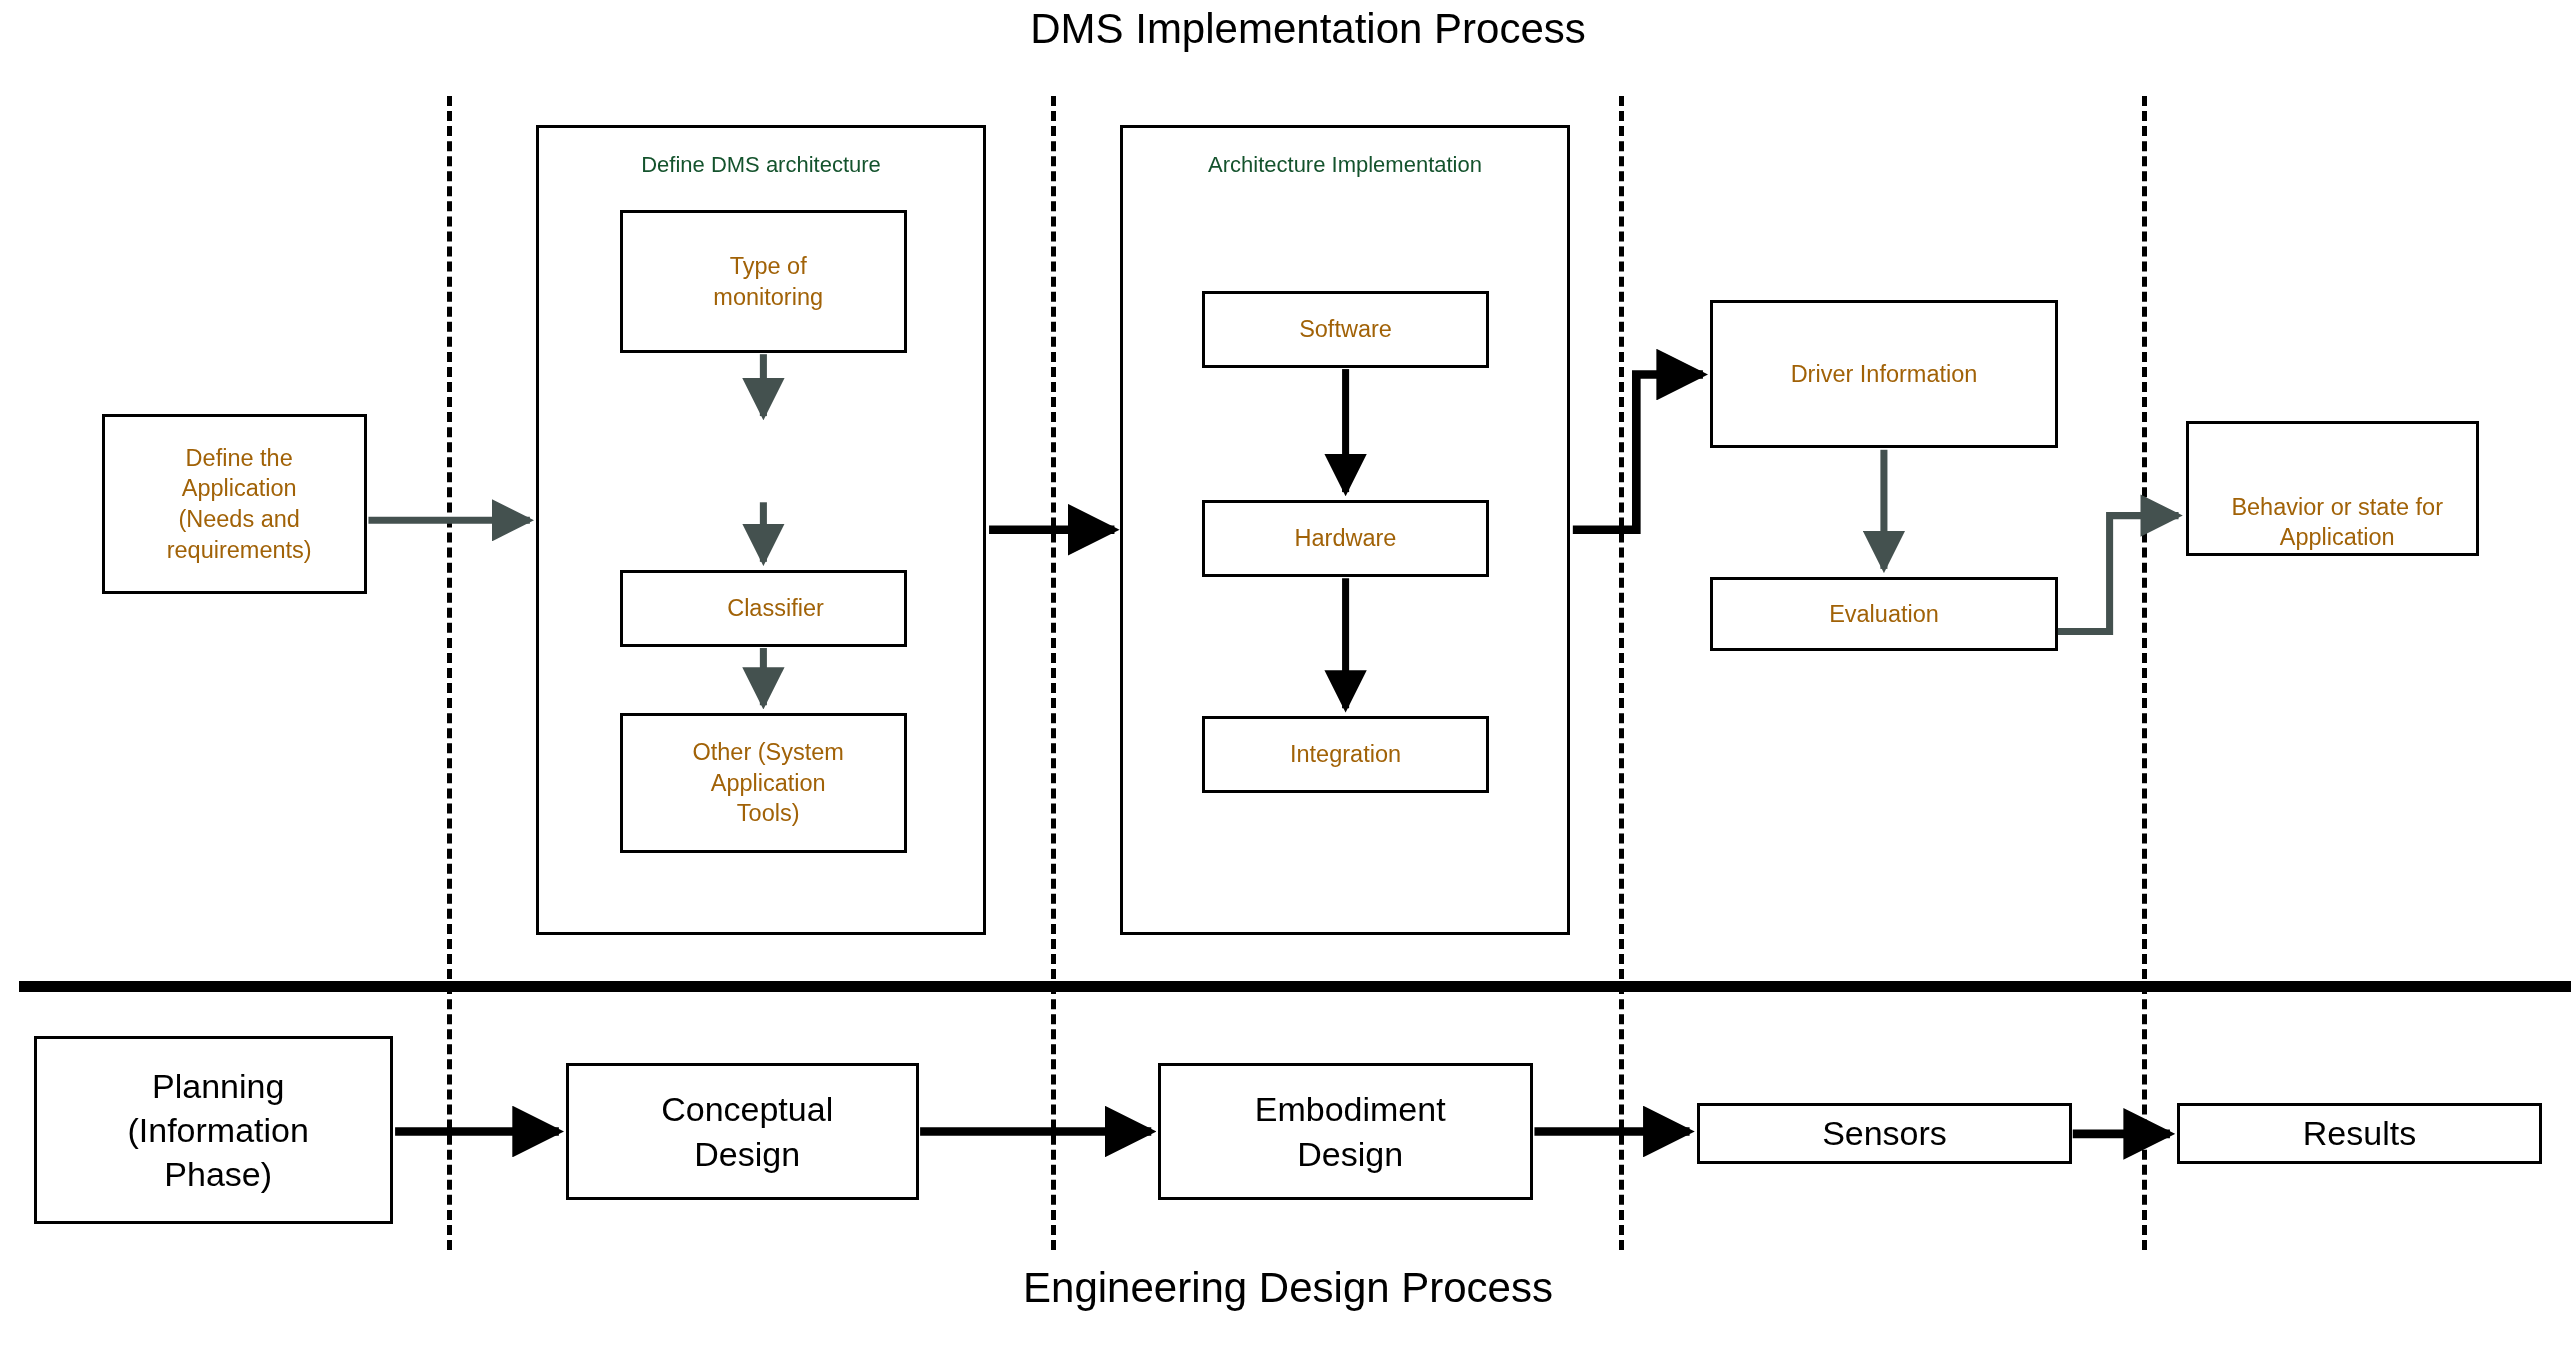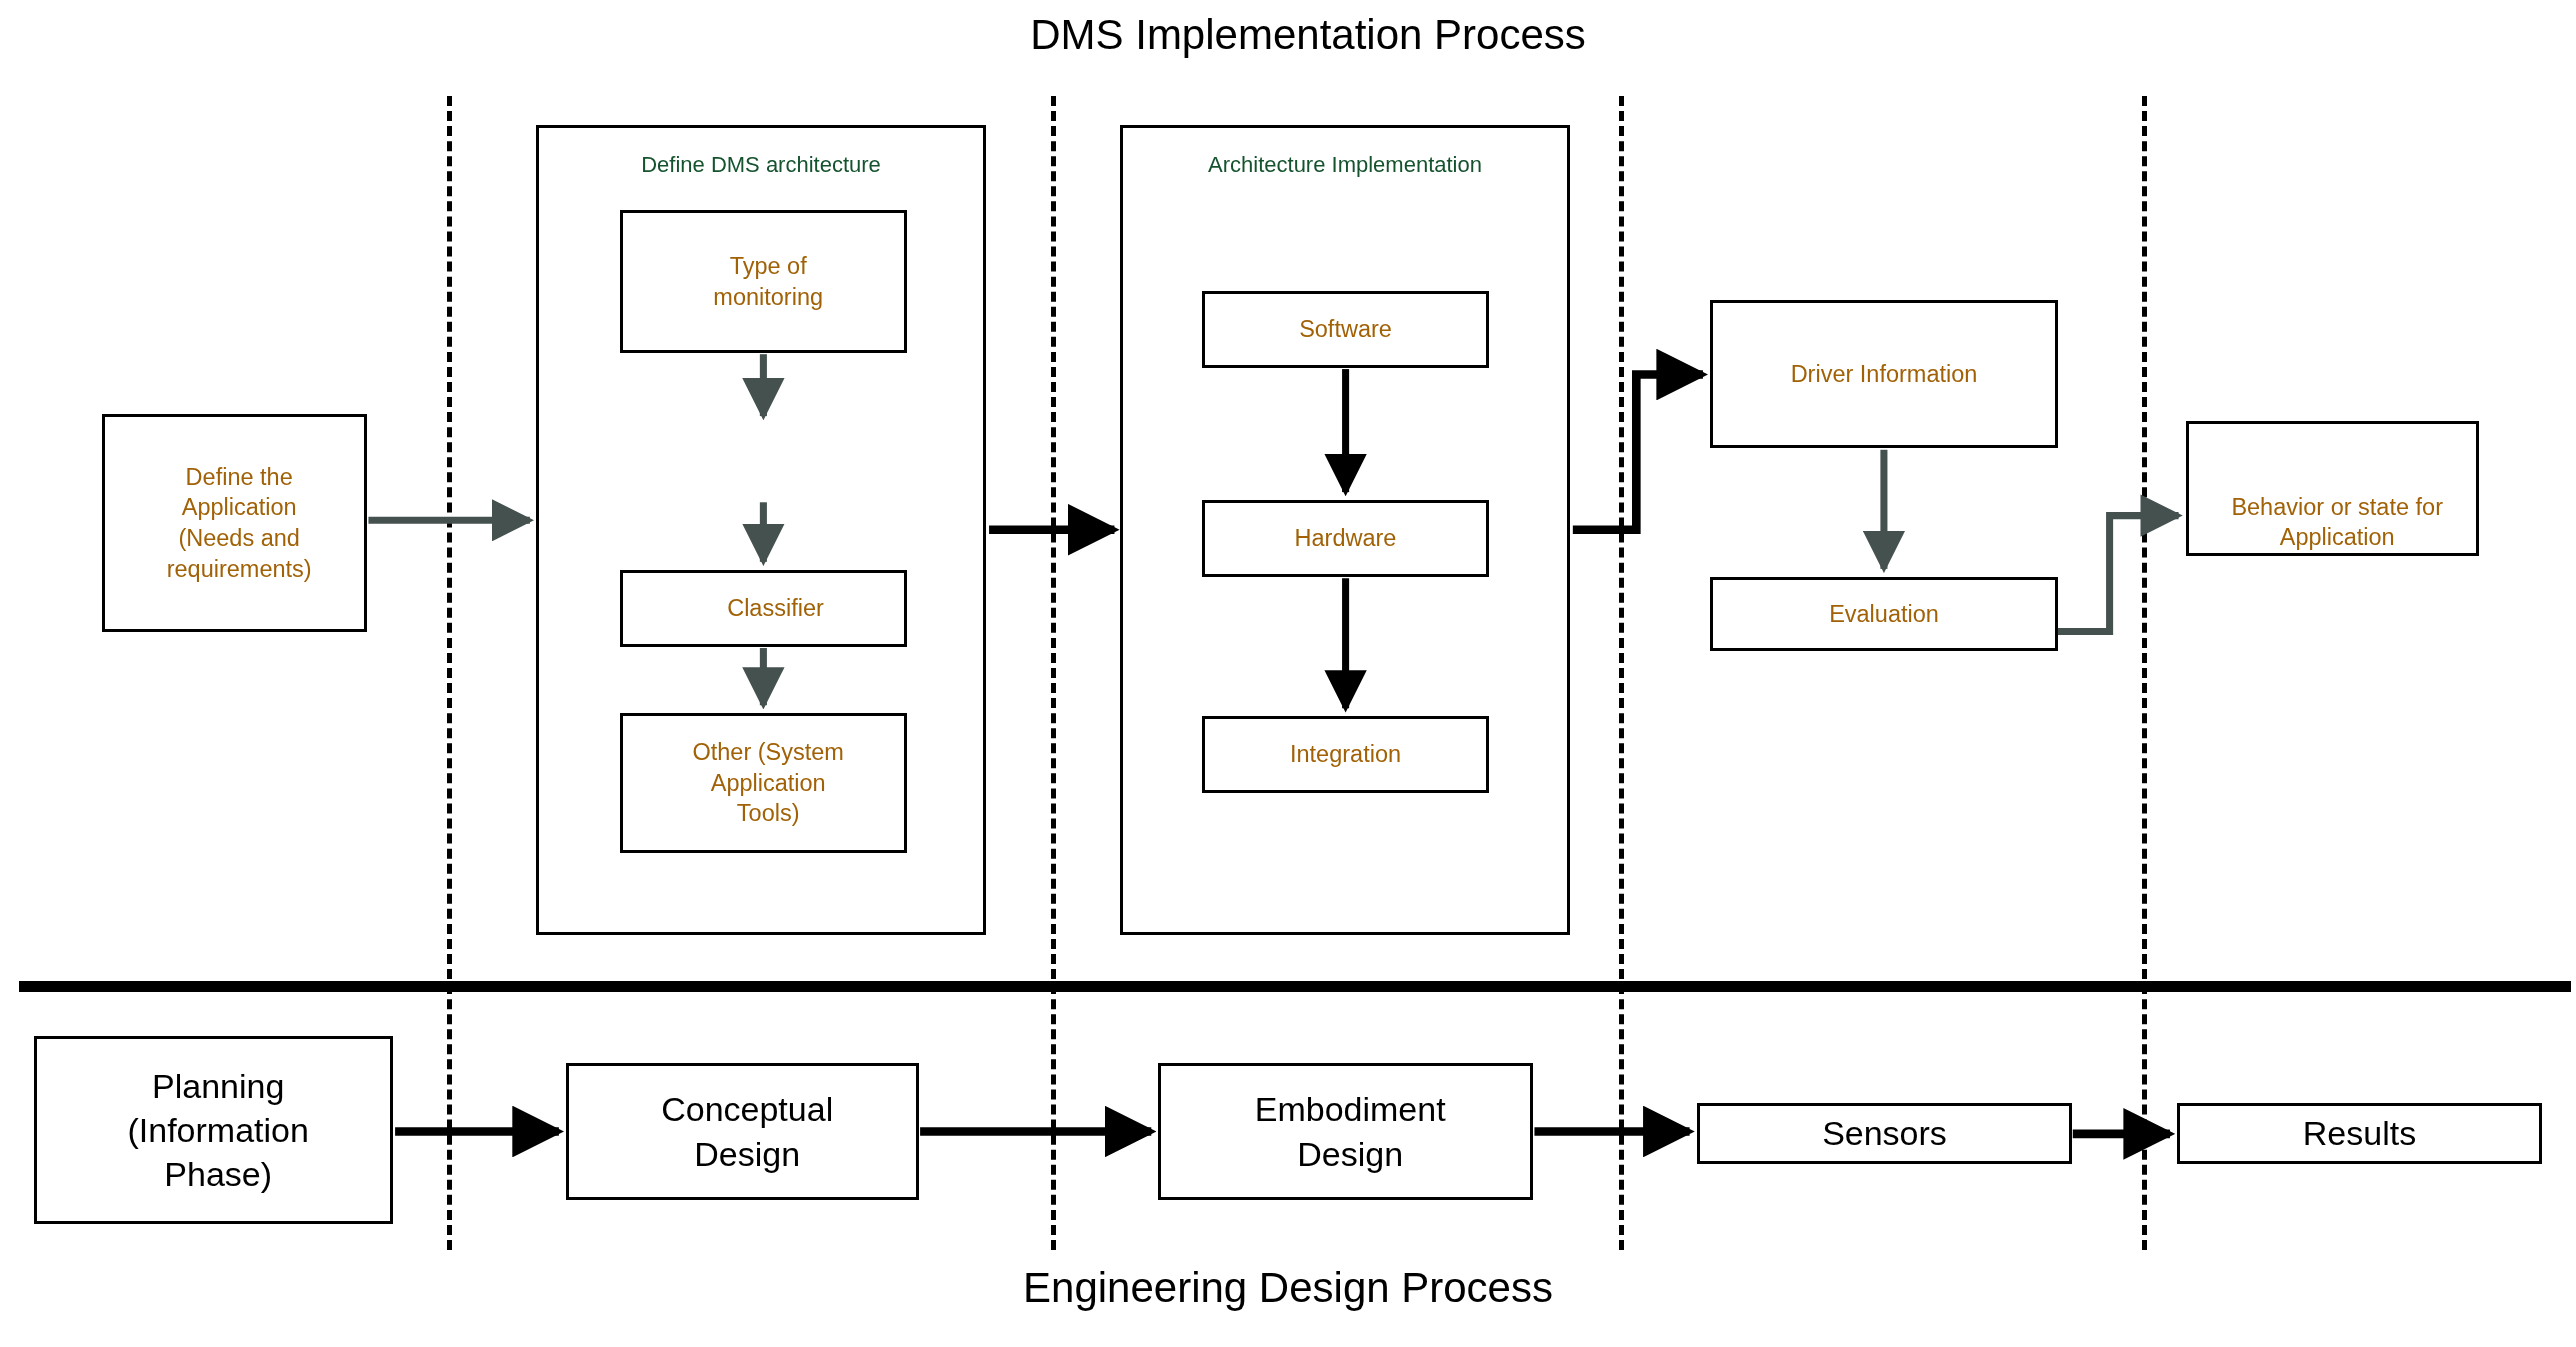--- a/index.html
+++ b/index.html
@@ -18,21 +18,21 @@
   
   .title{
     position:absolute;
     text-align:center;
     font-size:42px;
     color:#000000;
     font-weight:400;
     letter-spacing:0px;
     white-space:nowrap;
   }
-  #title-top{ left:0; right:0; top:11px;padding-left:40px; }
+  #title-top{ left:0; right:0; top:5px;padding-left:40px; }
   #title-bottom{ left:0; right:0; top:1264px; }
 
   
   .box{
     position:absolute;
     box-sizing:border-box;
     border:3.1px solid #000000;
     background:#ffffff;
     display:flex;
     align-items:center;
@@ -99,21 +99,21 @@
 
   <div class="title" id="title-bottom">Engineering Design Process</div>
 
   <div class="vdash" style="left:447px; top:96px; height:1154px;"></div>
   <div class="vdash" style="left:1051px; top:96px; height:1154px;"></div>
   <div class="vdash" style="left:1619px; top:96px; height:1154px;"></div>
   <div class="vdash" style="left:2142px; top:96px; height:1154px;"></div>
 
   <div id="divider" style="left:19px; top:981px; width:2552px; height:11px;"></div>
 
-  <div class="box tbox" style="left:102px; top:414px; width:265px; height:218px;">
+  <div class="box tbox" style="left:102px; top:414px; width:265px; height:180px;">
     <span>
       <span>Define the</span>
       <span>Application</span>
       <span>(Needs and</span>
       <span>requirements)</span>
     </span>
   </div>
 
   <div class="group" style="left:536px; top:125px; width:450px; height:810px;">
     <div class="group-label" style="top:23.5px;">Define DMS architecture</div>

